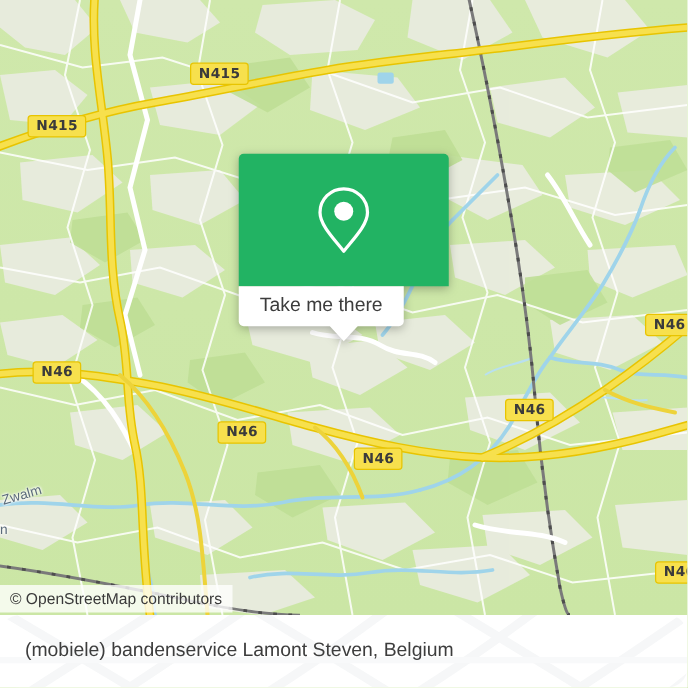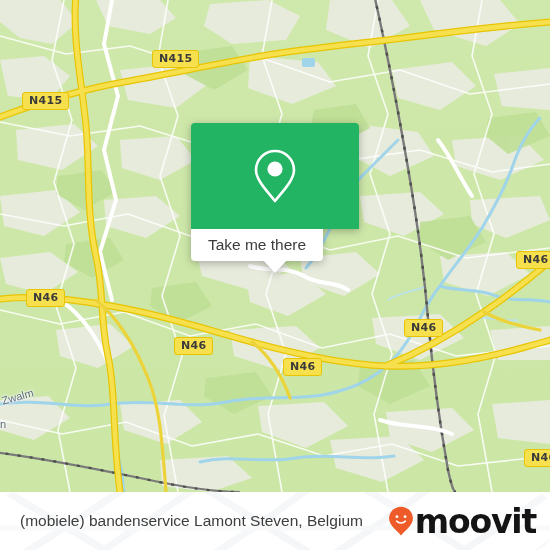--- a/index.html
+++ b/index.html
@@ -265,20 +265,21 @@
           <path d="M22 3 C11.5 3 3 11.5 3 22 C3 32 14 43 22 53 C30 43 41 32 41 22 C41 11.5 32.5 3 22 3 Z" fill="none" stroke="#ffffff" stroke-width="2.6" stroke-linejoin="round"></path>
           <circle cx="22" cy="21" r="7.6" fill="#ffffff"></circle>
         </svg>
       </div>
       <div id="callout-bottom">
         <span id="callout-label">Take me there</span>
       </div>
       <div id="callout-tail"></div>
     </div>
 
+    <div id="attribution">© OpenStreetMap contributors</div>
   </div>
 
   <div id="footer">
     <svg id="footer-watermark" viewBox="0 0 550 120" preserveAspectRatio="none">
       <g stroke="#eef0f2" stroke-width="7" fill="none">
         <path d="M-20,120 C40,80 90,50 150,10"></path>
         <path d="M40,130 C100,90 150,58 210,16"></path>
         <path d="M150,130 C210,96 256,66 312,24"></path>
         <path d="M270,130 C330,96 376,66 432,24"></path>
         <path d="M390,134 C450,98 496,68 556,26"></path>
@@ -288,25 +289,16 @@
         <path d="M330,6 C390,42 440,72 500,110"></path>
       </g>
       <g stroke="#f2f4f6" stroke-width="5" fill="none">
         <path d="M0,66 L550,66"></path>
         <path d="M0,104 L550,104"></path>
       </g>
     </svg>
 
     <div id="footer-inner">
       <div id="footer-title">(mobiele) bandenservice Lamont Steven, Belgium</div>
-      <div id="brand">
-        <svg id="brand-mark" viewBox="0 0 40 48">
-          <path d="M20 1 C9.5 1 1 9.5 1 20 C1 30 11 37 20 47 C29 37 39 30 39 20 C39 9.5 30.5 1 20 1 Z" fill="#ef5a29"></path>
-          <circle cx="13.5" cy="17" r="2.3" fill="#ffffff"></circle>
-          <circle cx="26.5" cy="17" r="2.3" fill="#ffffff"></circle>
-          <path d="M13 24 C16 28.5 24 28.5 27 24" fill="none" stroke="#ffffff" stroke-width="2.4" stroke-linecap="round"></path>
-        </svg>
-        <span id="brand-word">moovit</span>
-      </div>
     </div>
   </div>
 
 </div>
 
 </body></html>

